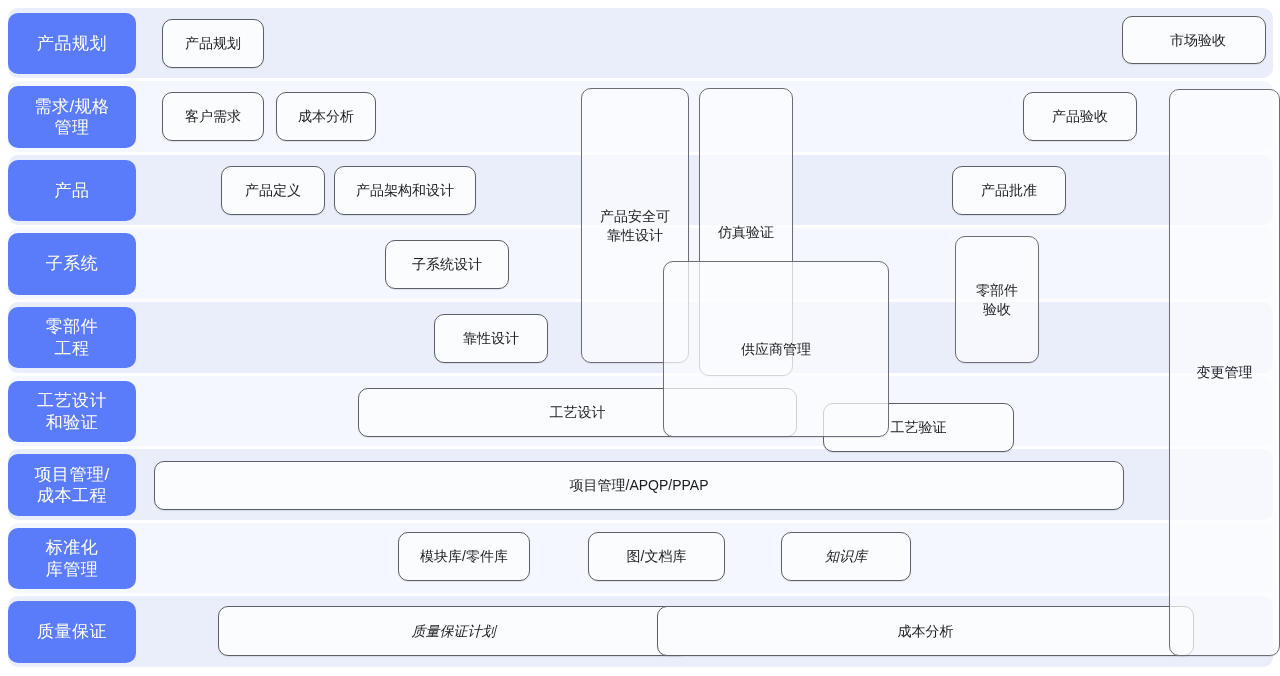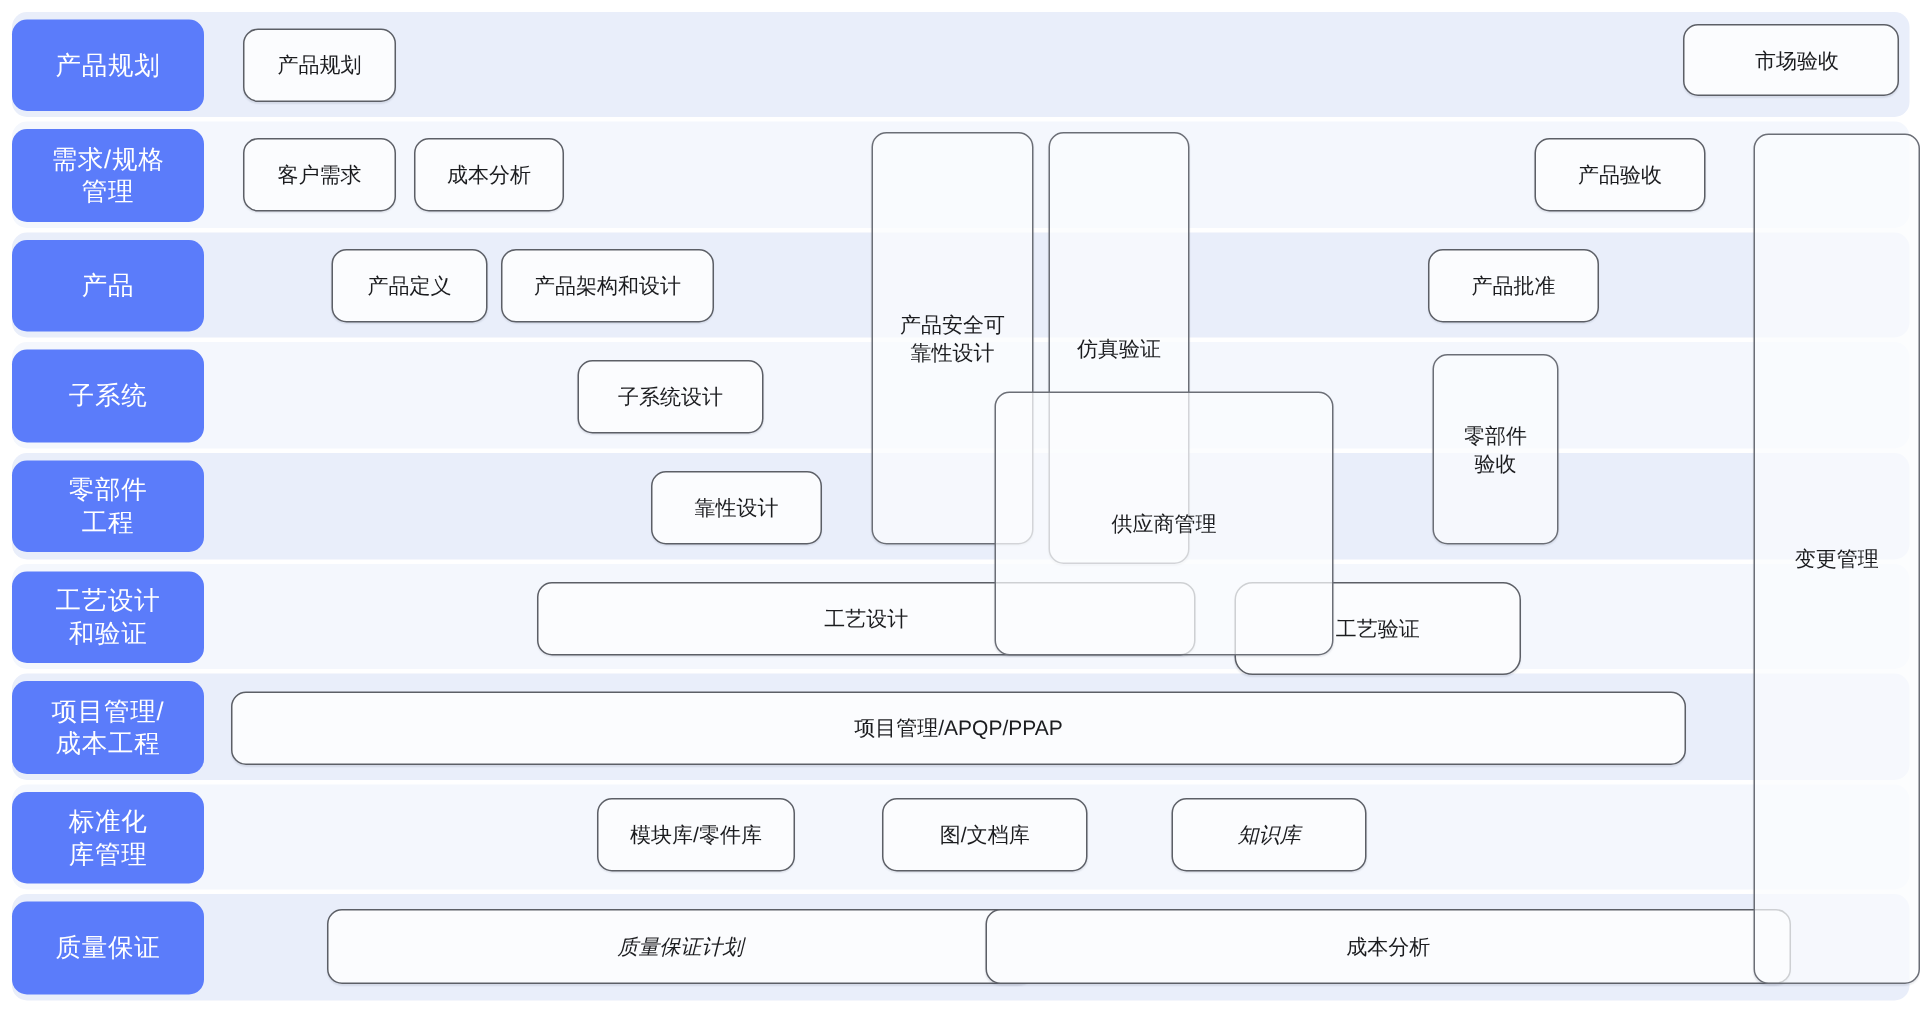--- a/index.html
+++ b/index.html
@@ -146,21 +146,21 @@
     <span class="c-txt">子系统设计</span>
   </div>
 
   <div class="card" style="left:434px;top:314px;width:114px;height:49px;">
     <span class="c-txt">靠性设计</span>
   </div>
 
   <div class="card" style="left:358px;top:388px;width:439px;height:49px;">
     <span class="c-txt">工艺设计</span>
   </div>
-  <div class="card" style="left:823px;top:388px;width:191px;height:62px;border-radius:12px;">
+  <div class="card" style="left:823px;top:403px;width:191px;height:49px;">
     <span class="c-txt">工艺验证</span>
   </div>
 
   <div class="card" style="left:154px;top:461px;width:970px;height:49px;">
     <span class="c-txt">项目管理/APQP/PPAP</span>
   </div>
 
   <div class="card" style="left:398px;top:532px;width:132px;height:49px;">
     <span class="c-txt">模块库/零件库</span>
   </div>

